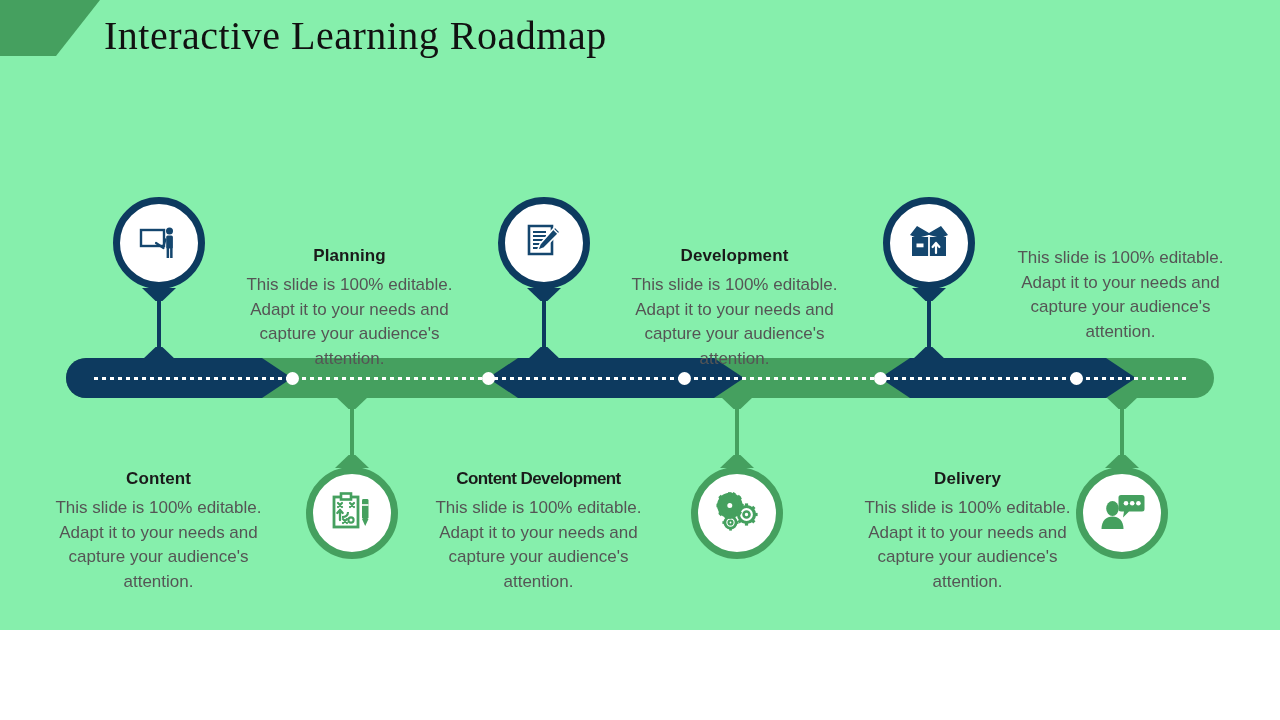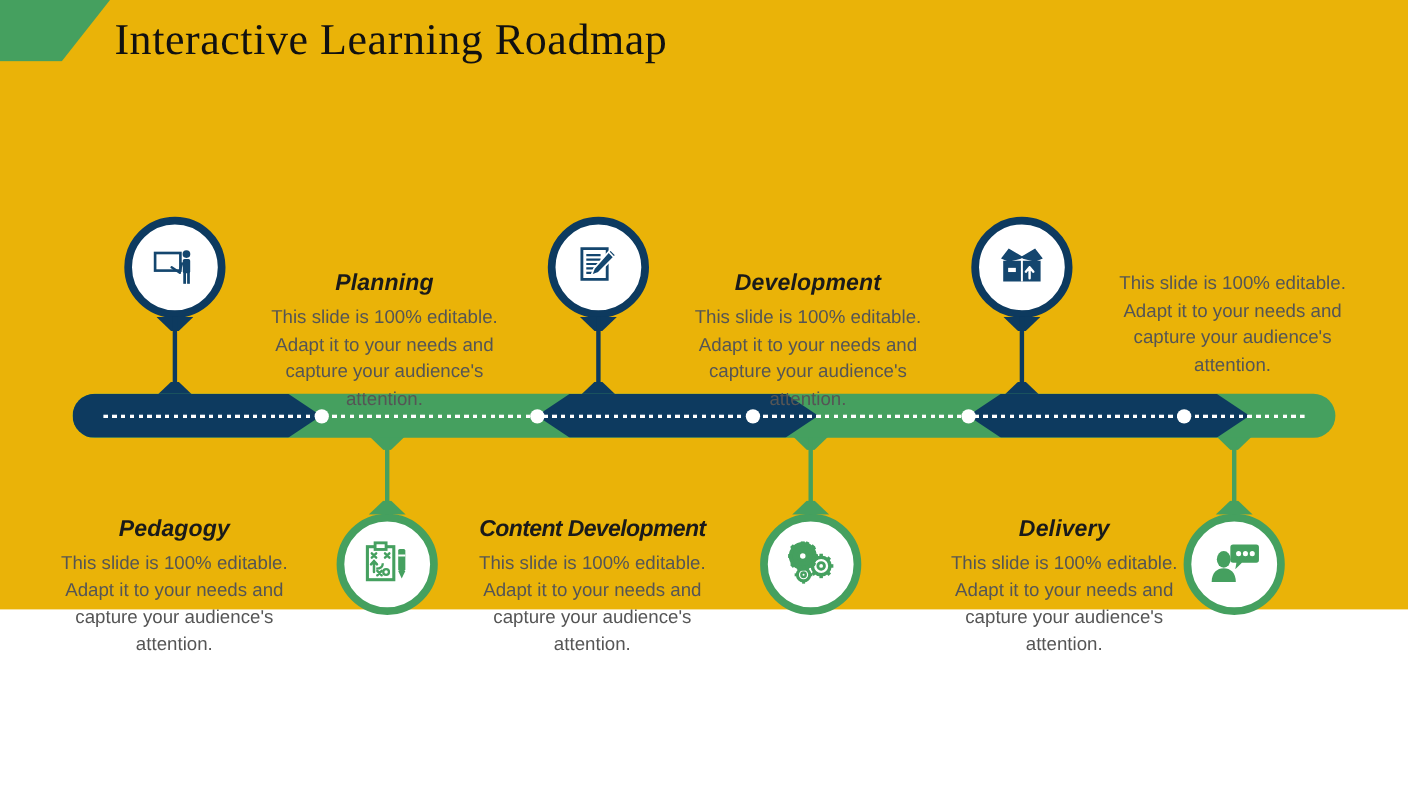--- a/index.html
+++ b/index.html
@@ -13,22 +13,22 @@
   body {
     background: #ffffff;
     font-family: "Liberation Sans", sans-serif;
     position: relative;
   }
 
   
   #slide {
     position: relative;
     width: 1280px;
-    height: 554px;
-    background: #eab308;
+    height: 630px;
+    background: #86efac;
   }
 
   .title-banner {
     position: absolute;
     left: 0;
     top: 0;
     width: 100px;
     height: 56px;
     background: #45a05f;
     clip-path: polygon(0 0, 100% 0, 56% 100%, 0 100%);
@@ -166,27 +166,26 @@
   .icon-circle.green { border: 7px solid #45a05f; }
   .icon-circle svg { display: block; }
 
   
   .txt {
     position: absolute;
     width: 215px;
     text-align: center;
   }
   .txt .hdr {
-    font-size: 21px;
+    font-size: 17px;
     font-weight: bold;
     color: #1a1a1a;
     letter-spacing: 0.1px;
     margin-bottom: 7px;
     white-space: nowrap;
-    font-style: italic;
   }
   .txt .body {
     font-size: 17px;
     line-height: 1.45;
     color: #555555;
   }
   .txt.compact .hdr { letter-spacing: -0.6px; }
 </style>
 </head>
 <body>
@@ -360,21 +359,21 @@
   <div class="txt" style="left:627px; top:246px;">
     <div class="hdr">Development</div>
     <div class="body">This slide is 100% editable. Adapt it to your needs and capture your audience's attention.</div>
   </div>
 
   <div class="txt" style="left:1013px; top:246px;">
     <div class="body">This slide is 100% editable. Adapt it to your needs and capture your audience's attention.</div>
   </div>
 
   <div class="txt" style="left:51px; top:469px;">
-    <div class="hdr">Pedagogy</div>
+    <div class="hdr">Content</div>
     <div class="body">This slide is 100% editable. Adapt it to your needs and capture your audience's attention.</div>
   </div>
 
   <div class="txt compact" style="left:431px; top:469px;">
     <div class="hdr">Content Development</div>
     <div class="body">This slide is 100% editable. Adapt it to your needs and capture your audience's attention.</div>
   </div>
 
   <div class="txt" style="left:860px; top:469px;">
     <div class="hdr">Delivery</div>

